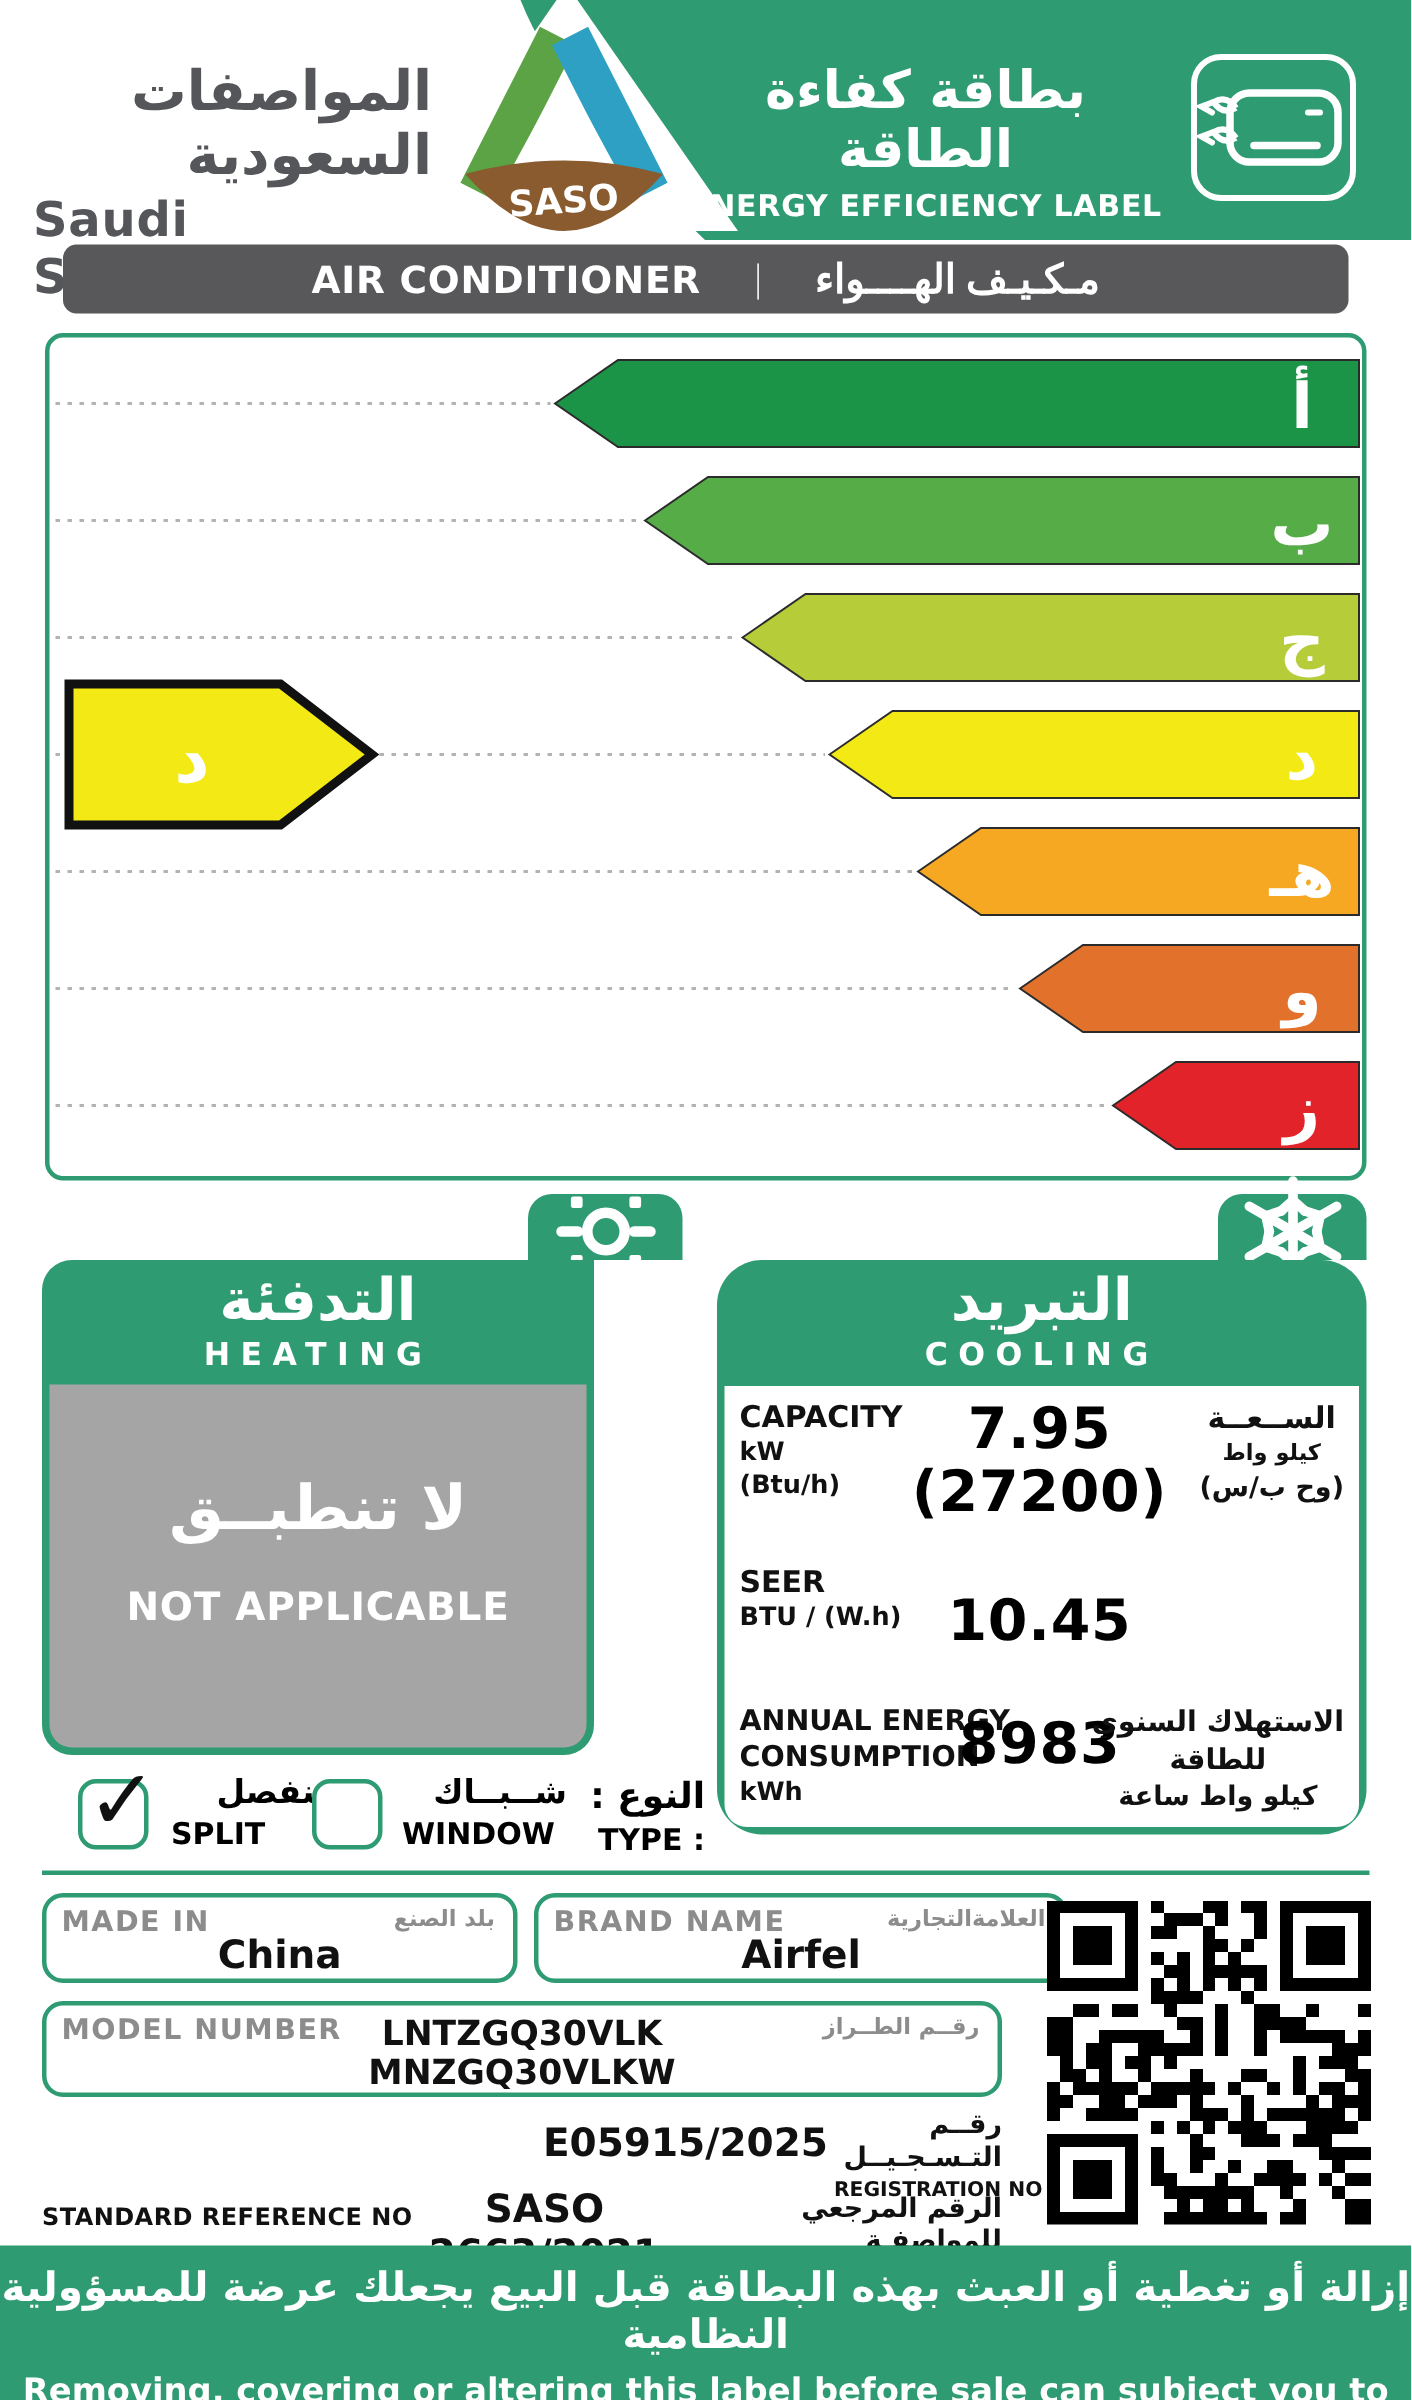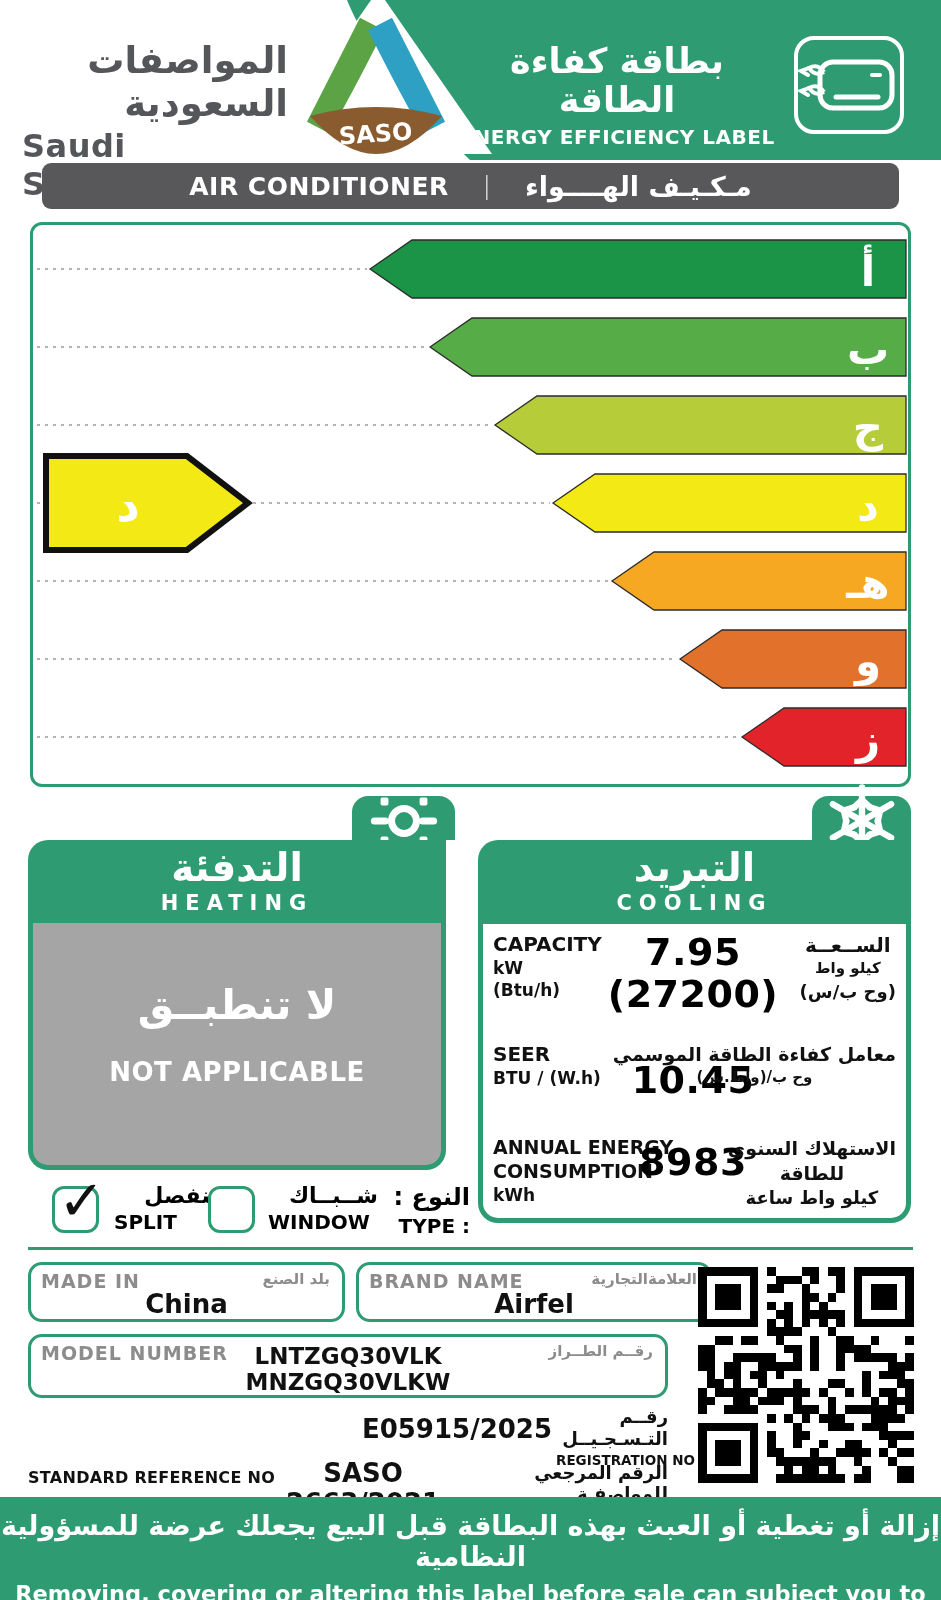--- a/index.html
+++ b/index.html
@@ -15,36 +15,36 @@
   .org-en { font-size:32px; font-weight:600; text-align:left; letter-spacing:0.5px; margin-top:2px; }
   .label-titles { position:absolute; left:452px; top:42px; width:330px; text-align:center; color:#fff; }
   .label-ar { font-size:35px; font-weight:bold; direction:rtl; line-height:1.1; }
   .label-en { font-size:20px; font-weight:bold; margin-top:6px; letter-spacing:0.5px; white-space:nowrap; }
 
   
   #banner { left:42px; top:163px; width:857px; height:46px; background:#58585A; border-radius:9px;
             display:flex; align-items:center; justify-content:center; gap:34px; color:#fff; }
   #banner .en { font-size:25px; font-weight:bold; letter-spacing:0.5px; }
   #banner .sep { font-size:24px; font-weight:200; opacity:.9; }
-  #banner .ar { font-size:27px; font-weight:bold; direction:rtl; }
+  #banner .ar { font-size:27px; font-weight:bold; direction:rtl;font-family:Liberation Serif, serif; }
 
   
   #chart-box { left:30px; top:222px; width:881px; height:565px; background:#fff;
                border:3px solid #2E9B73; border-radius:12px; }
   #chart-svg { position:absolute; left:-3px; top:-3px; }
 
   
   .tab { background:#2E9B73; border-radius:16px 16px 0 0; display:flex; align-items:center; justify-content:center; }
   #heating-tab { left:352px; top:796px; width:103px; height:44px; }
   #cooling-tab { left:812px; top:796px; width:99px; height:44px; }
   .tab svg { margin-top:6px; }
 
   .panel { background:#2E9B73; border-radius:20px 0 20px 20px; }
-  #heating-panel { left:28px; top:840px; width:418px; height:330px; }
-  #cooling-panel { left:478px; top:840px; width:433px; height:383px; }
+  #heating-panel { left:28px; top:840px; width:368px; height:330px; }
+  #cooling-panel { left:478px; top:840px; width:433px; height:383px;border-radius:30px; }
   .panel-head { position:absolute; left:0; top:0; width:100%; text-align:center; color:#fff; }
   .panel-title-ar { font-size:39px; font-weight:bold; direction:rtl; margin-top:8px; line-height:1.05; }
   .panel-title-en { font-size:21px; font-weight:bold; letter-spacing:7px; margin-top:2px; }
   #heating-body { position:absolute; left:5px; right:5px; top:83px; bottom:5px; background:#A6A5A5;
                   border-radius:0 0 15px 15px; text-align:center; color:#fff; }
   #heating-na-ar { font-size:41px; font-weight:bold; direction:rtl; margin-top:58px; }
   #heating-na-en { font-size:26px; font-weight:600; margin-top:28px; letter-spacing:0.5px; }
   #cooling-body { position:absolute; left:5px; right:5px; top:84px; bottom:5px; background:#fff;
                   border-radius:0 0 15px 15px; color:#111; }
   .crow { position:absolute; left:0; width:100%; }
@@ -256,24 +256,20 @@
         </div>
       </div>
 
       <div class="crow" style="top:118px; height:86px;">
         <div class="encol">
           <div class="en-l1">SEER</div>
           <div class="en-l2">BTU / (W.h)</div>
         </div>
         <div class="valcol" style="top:18px;">
           <div class="big-val">10.45</div>
-        </div>
-        <div class="arcol">
-          <div class="ar-l1" style="font-size:19px;">معامل كفاءة الطاقة الموسمي</div>
-          <div class="ar-l2">وح ب/(واط.س)</div>
         </div>
       </div>
 
       <div class="crow" style="top:212px; height:80px;">
         <div class="encol">
           <div class="en-l1" style="font-size:19px;">ANNUAL ENERGY</div>
           <div class="en-l1" style="font-size:19px;">CONSUMPTION</div>
           <div class="en-l2">kWh</div>
         </div>
         <div class="valcol" style="top:6px;">

